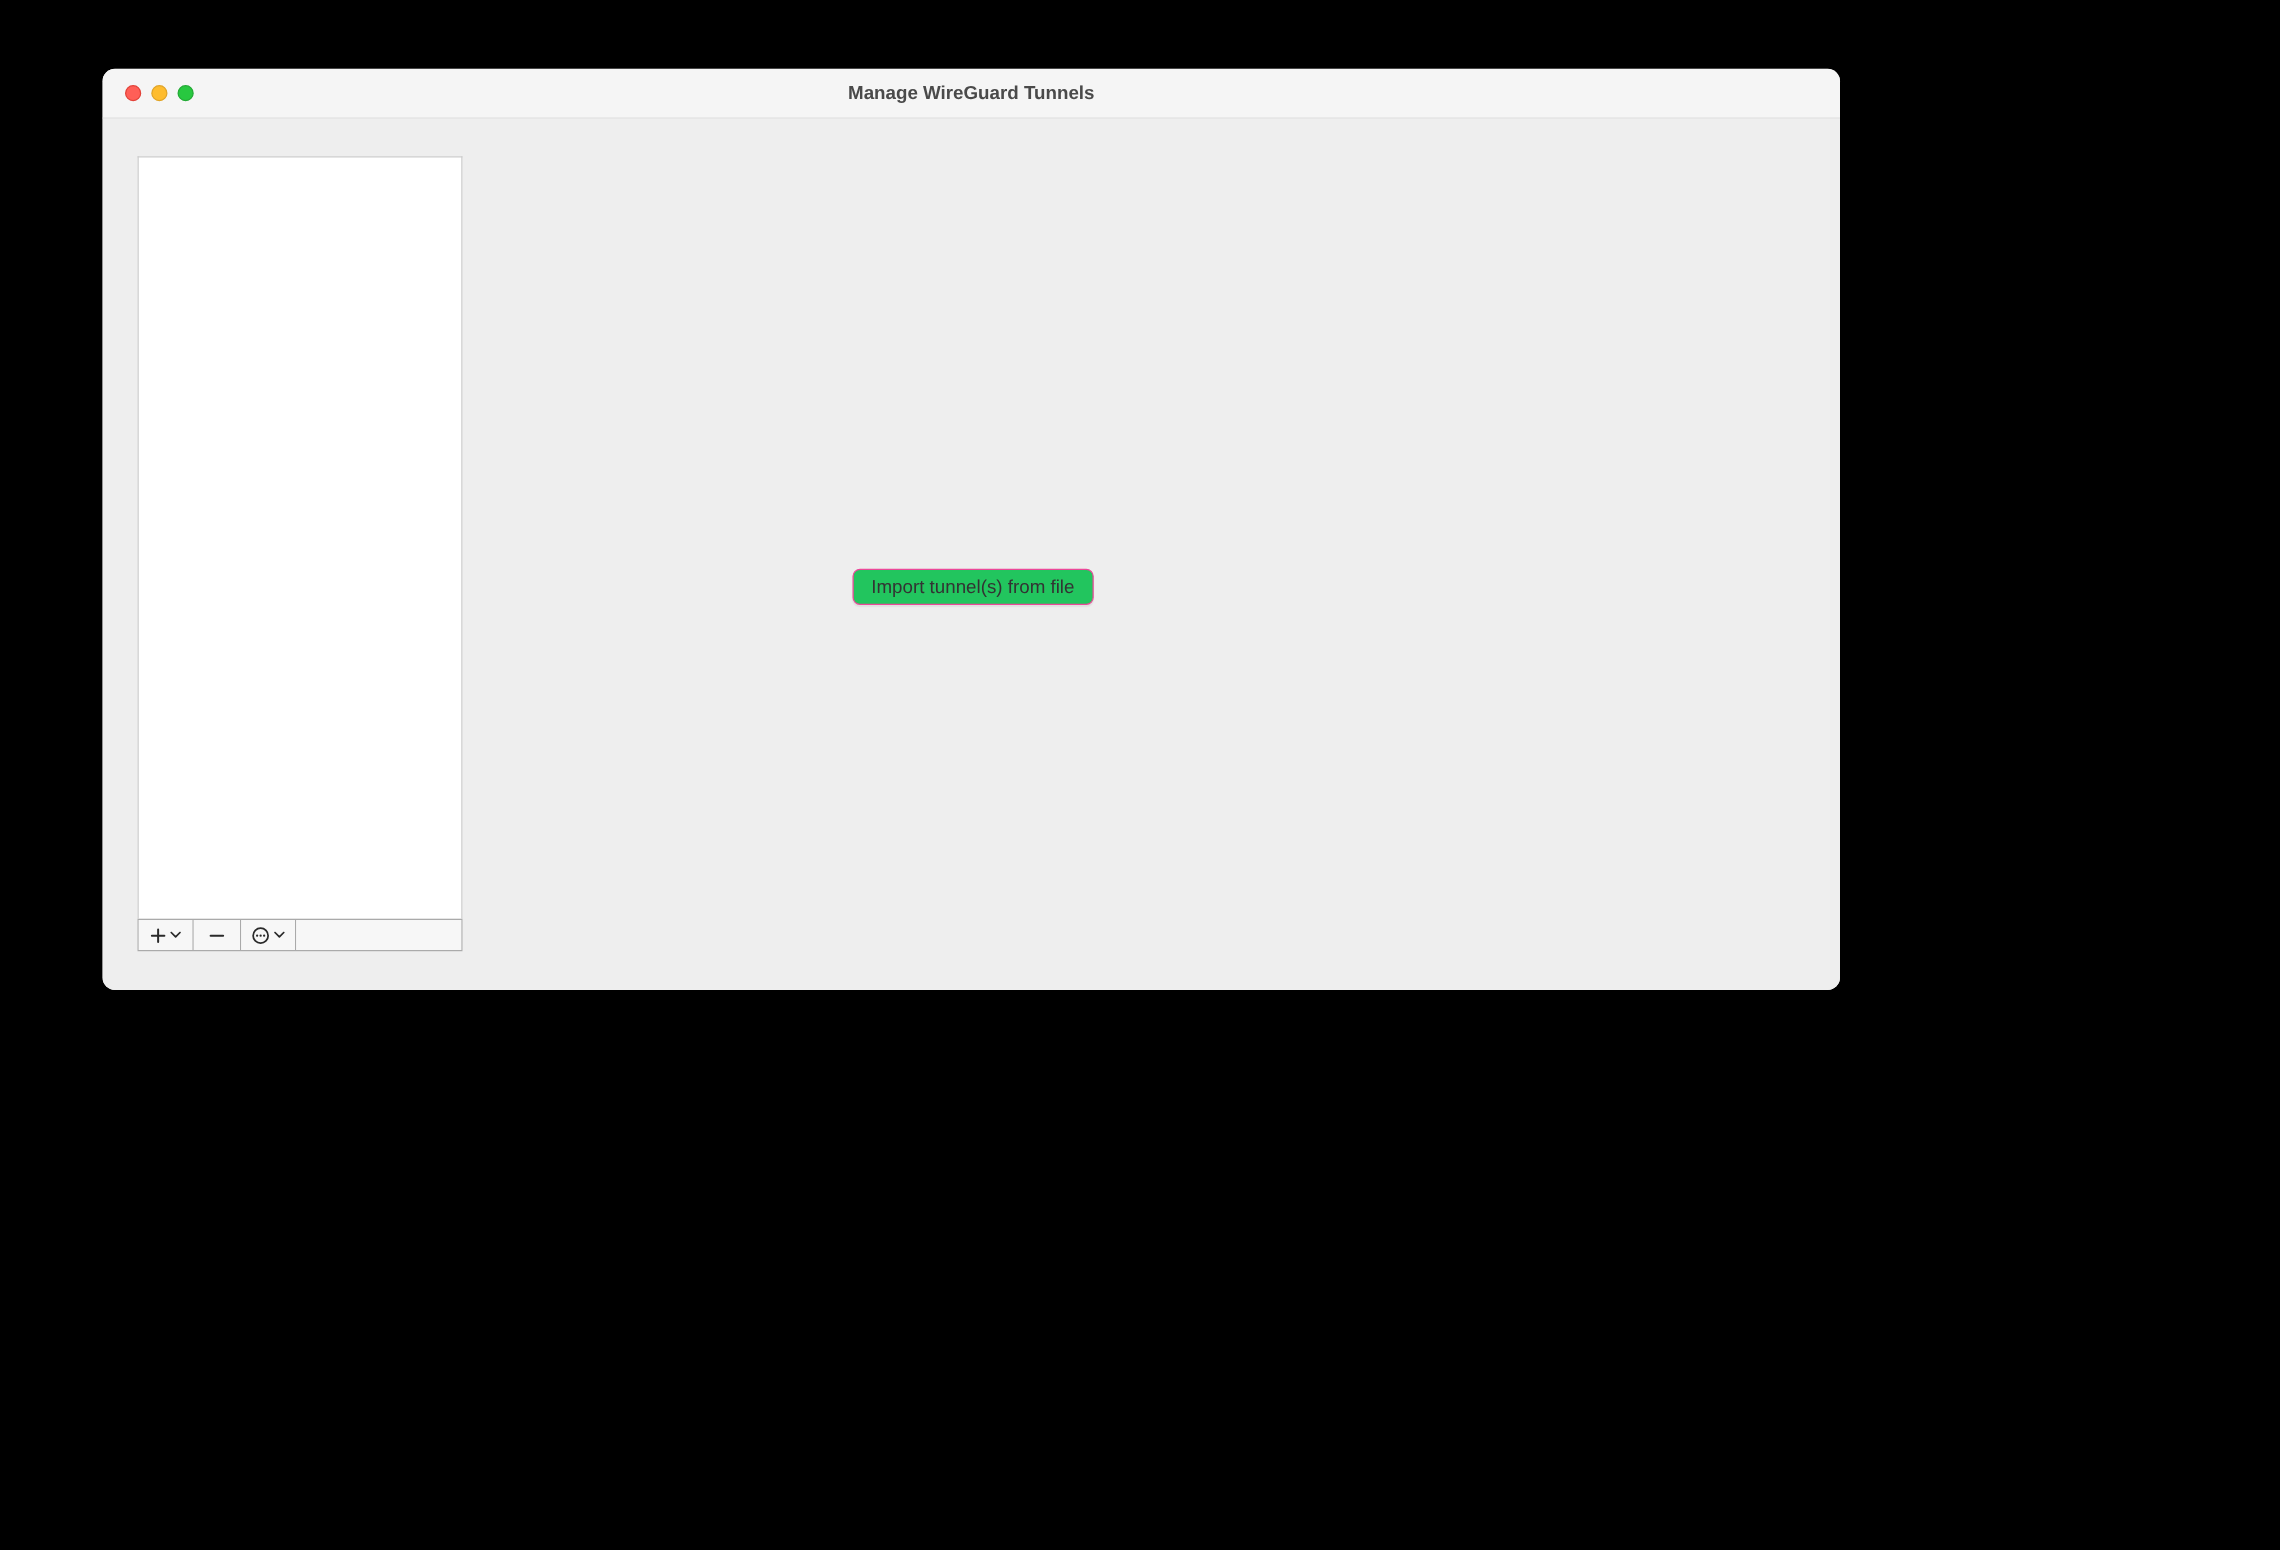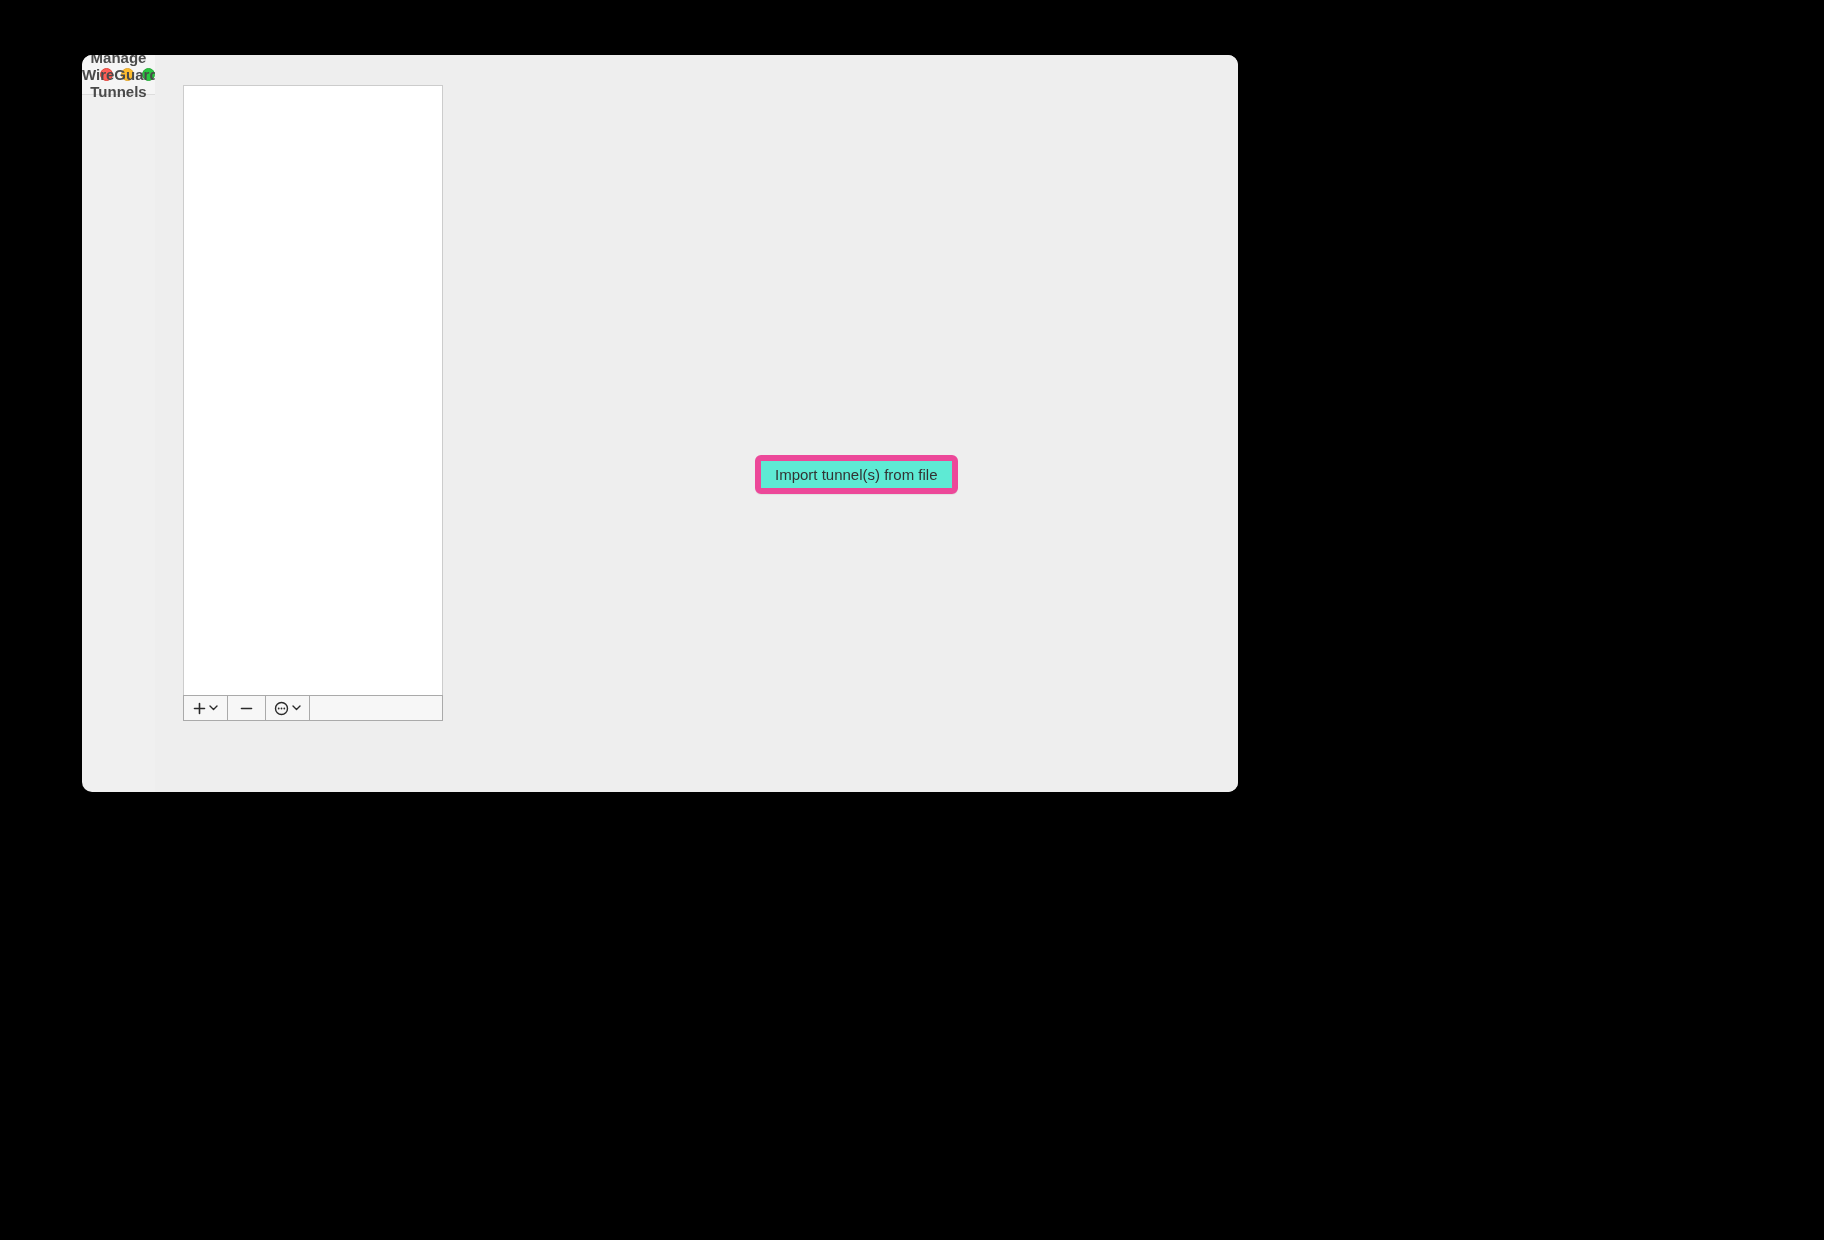--- a/index.html
+++ b/index.html
@@ -11,27 +11,28 @@
       background: #000;
       width: 1824px;
       height: 1240px;
       font-family: -apple-system, BlinkMacSystemFont, "Helvetica Neue", sans-serif;
       position: relative;
     }
     .window {
       position: absolute;
       left: 82px;
       top: 55px;
-      width: 1156px;
+      width: 1390px;
       height: 737px;
       background: #f0f0f0;
       border-radius: 10px;
       box-shadow: 0 10px 40px rgba(0,0,0,0.5);
       overflow: hidden;
       display: flex;
+      flex-direction: column;
     }
     .titlebar {
       height: 40px;
       background: #f5f5f5;
       border-bottom: 1px solid #ddd;
       display: flex;
       align-items: center;
       position: relative;
     }
     .traffic-lights {
@@ -107,24 +108,24 @@
     .tool-spacer {
       flex: 1;
       border-right: none;
     }
     .chev {
       display: inline-block;
     }
     .import-btn {
       position: absolute;
       left: 600px;
-      top: 400px;
+      top: 360px;
       padding: 5px 14px;
-      background: #5eead4;
-      border: 6px solid #ec4899;
+      background: #22c55e;
+      border: 1px solid #ec4899;
       border-radius: 6px;
       font-size: 15px;
       color: #333;
       box-shadow: 0 1px 1px rgba(0,0,0,0.06);
       cursor: default;
     }
     svg { display: block; }
   </style>
 </head>
 <body>

